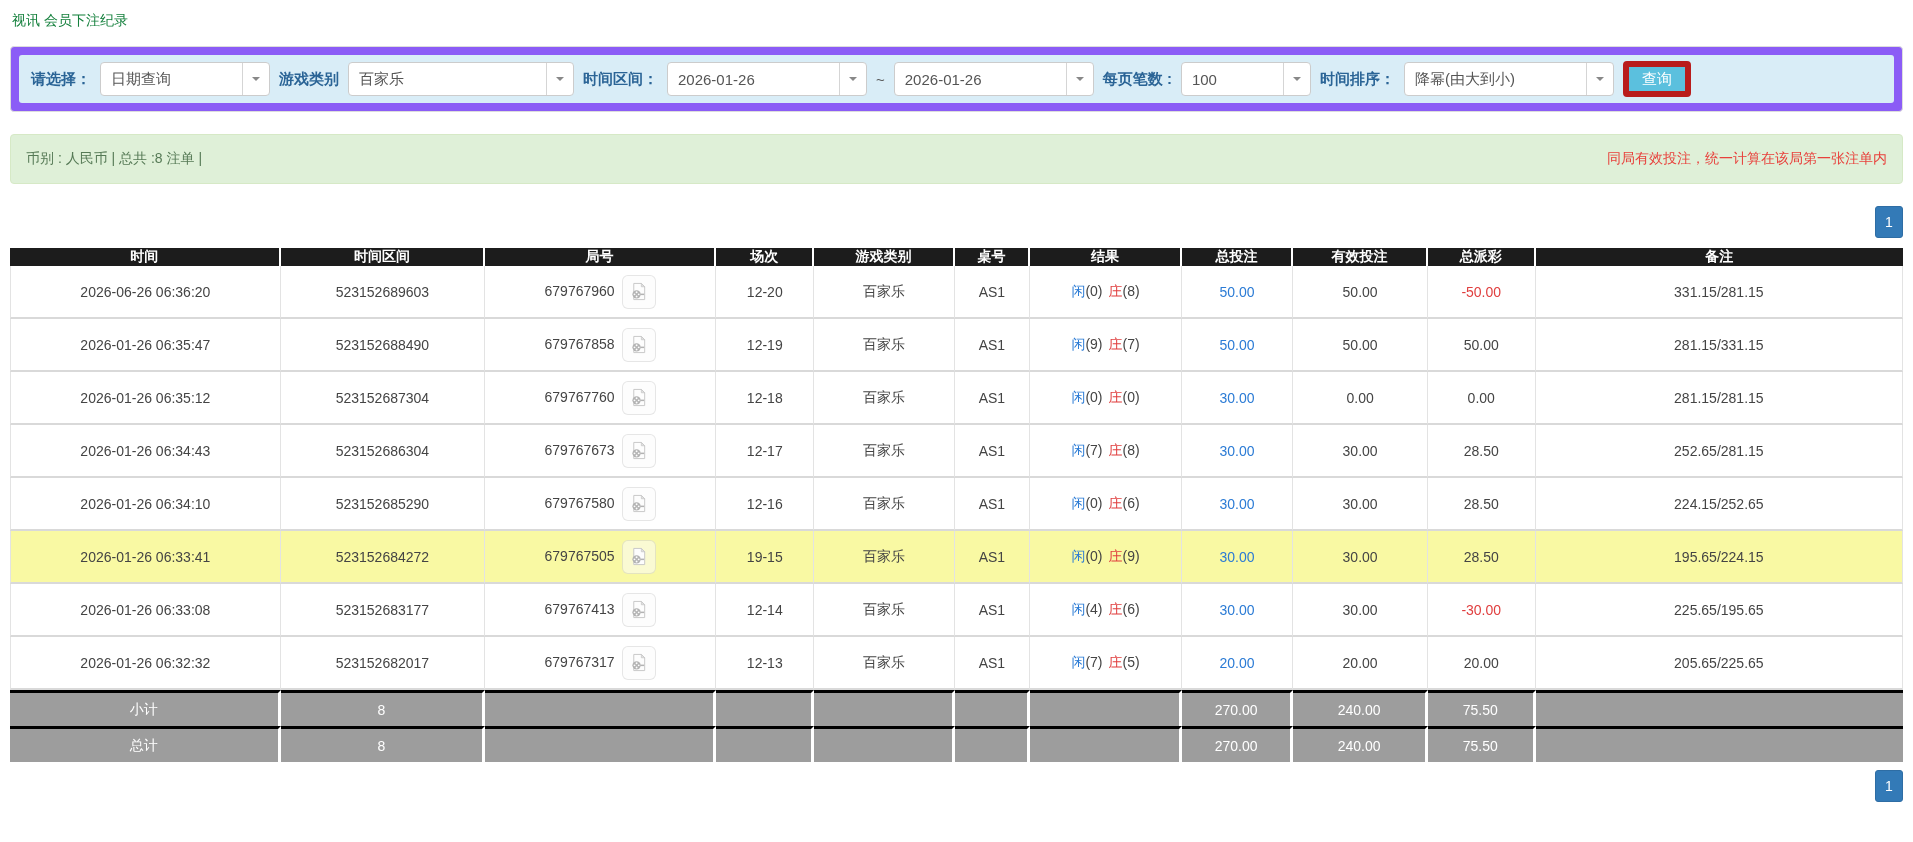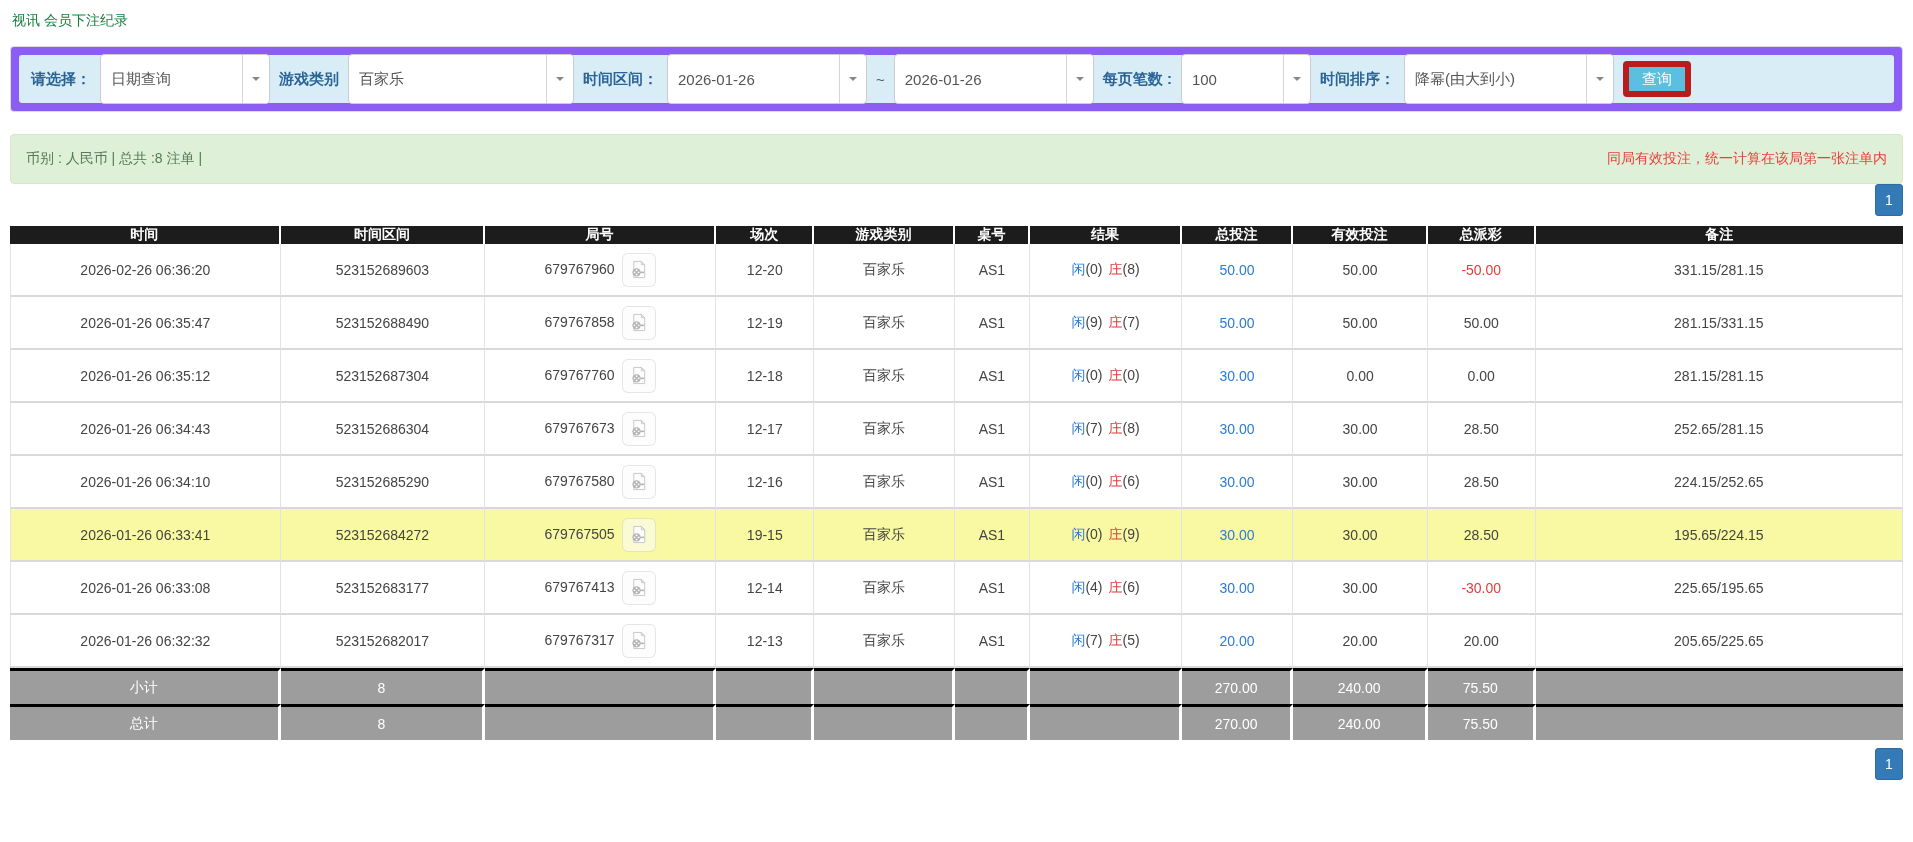--- a/index.html
+++ b/index.html
@@ -23,21 +23,21 @@
   .filter-bar {
     background: #d9edf7; border-radius: 3px;
     display: flex; align-items: center; gap: 9px;
     padding: 7px 12px; height: 48px;
   }
   .f-label {
     font-weight: bold; font-size: 15px; color: #2a6496; white-space: nowrap;
   }
   .select {
     background: #fff; border: 1px solid #ccc; border-radius: 4px;
-    height: 50px; display: flex; align-items: center; cursor: pointer;
+    height: 34px; display: flex; align-items: center; cursor: pointer;
   }
   .select-text {
     flex: 1; padding: 0 10px; font-size: 15px; color: #555;
     white-space: nowrap; overflow: hidden;
   }
   .select-arrow {
     width: 27px; align-self: stretch; border-left: 1px solid #d5d5d5;
     display: flex; align-items: center; justify-content: center;
   }
   .tri {
@@ -47,21 +47,21 @@
   .tilde { color: #555; font-size: 15px; }
   .query-btn {
     background: #5bc0de; border: 6px solid #b91c1c; color: #fff;
     font-size: 15px; padding: 0 13px; height: 36px; border-radius: 4px;
     cursor: pointer; font-family: Liberation Serif, serif;
   }
   
   .notice {
     background: #dff0d8; border: 1px solid #d6e9c6; border-radius: 4px;
     padding: 15px; display: flex; justify-content: space-between; align-items: center;
-    font-size: 14px; 
+    font-size: 14px; margin-bottom: 22px;
   }
   .notice-left { color: #567a56; }
   .notice-right { color: #e8413c; }
   
   .pager { display: flex; justify-content: flex-end; }
   .pager.top { margin-bottom: 10px; }
   .pager.bottom { margin-top: 8px; }
   .page-btn {
     min-width: 28px; height: 32px; padding: 0 8px;
     background: #337ab7; border: 1px solid #2e6da4; color: #fff;
@@ -191,21 +191,21 @@
       <th>桌号</th>
       <th>结果</th>
       <th>总投注</th>
       <th>有效投注</th>
       <th>总派彩</th>
       <th>备注</th>
     </tr>
   </thead>
   <tbody>
       <tr>
-    <td>2026-02-26 06:36:20</td>
+    <td>2026-06-26 06:36:20</td>
     <td>523152689603</td>
     <td>
       <span>679767960</span><span class="video-btn">
             <svg width="19" height="19" viewBox="0 0 20 20">
           <path d="M5 1.5 h8 l3.5 3.5 v13.5 h-11.5 z" fill="#fdfdfd" stroke="#c6c6c6" stroke-width="1"></path>
           <path d="M13 1.5 v3.5 h3.5 z" fill="#e2e2e2" stroke="#c6c6c6" stroke-width="0.8"></path>
           <circle cx="8" cy="13" r="4.4" fill="#b3b3b3"></circle>
           <circle cx="8" cy="10.8" r="1" fill="#fdfdfd"></circle>
           <circle cx="8" cy="15.2" r="1" fill="#fdfdfd"></circle>
           <circle cx="5.8" cy="13" r="1" fill="#fdfdfd"></circle>

